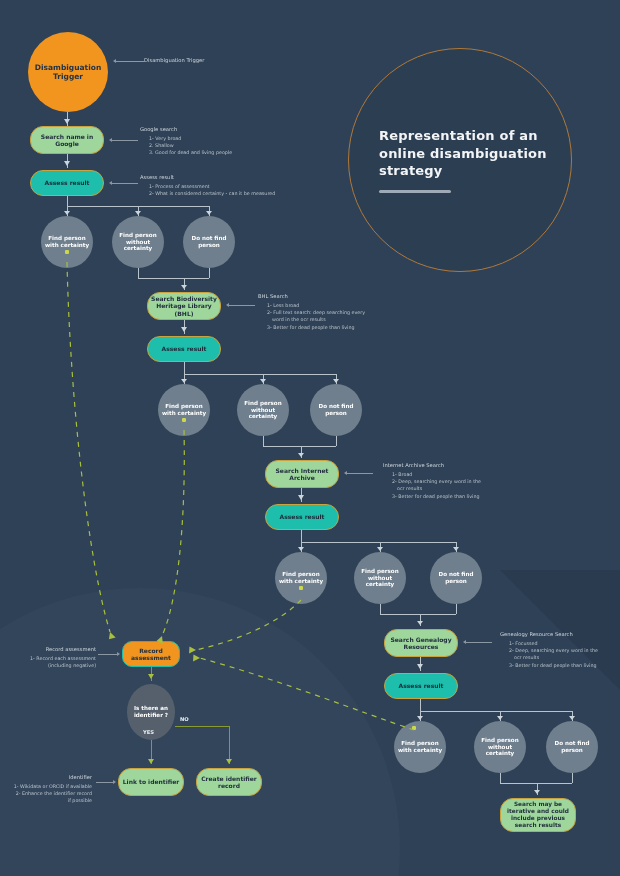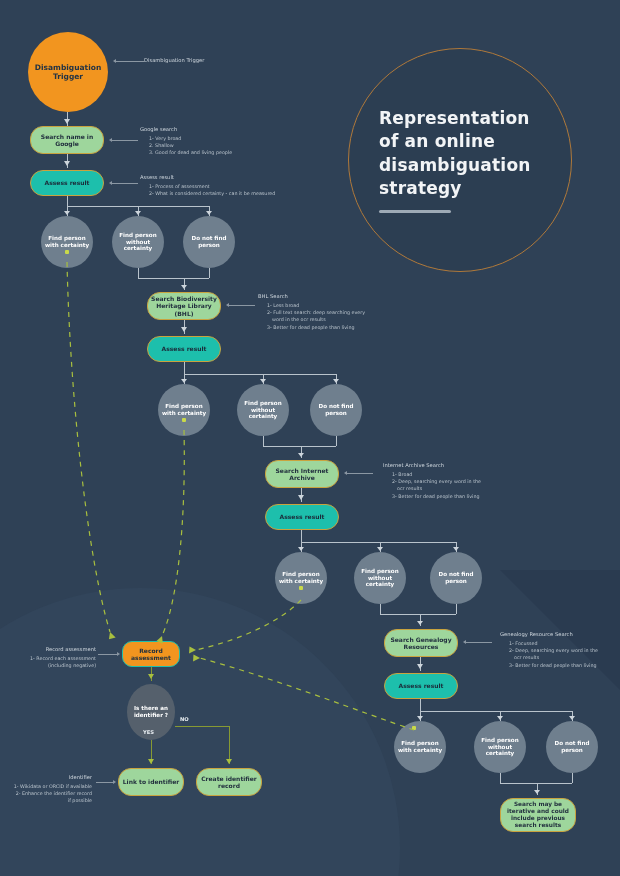--- a/index.html
+++ b/index.html
@@ -29,21 +29,21 @@
     border-radius:50%;
     background:#2c3e52;
     border:1px solid #b0793a;
     box-sizing:border-box;
     display:flex;flex-direction:column;justify-content:center;
     padding-left:30px;padding-right:22px;
   }
   .title-medallion h1{
     margin:0;
     color:#f2f4f6;
-    font-size:17px;
+    font-size:13px;
     line-height:1.38;
     font-weight:bold;
     letter-spacing:.2px;
   }
   .title-rule{
     margin-top:10px;width:72px;height:3px;background:#9eaab6;border-radius:2px;
   }
 
   
   .node{

